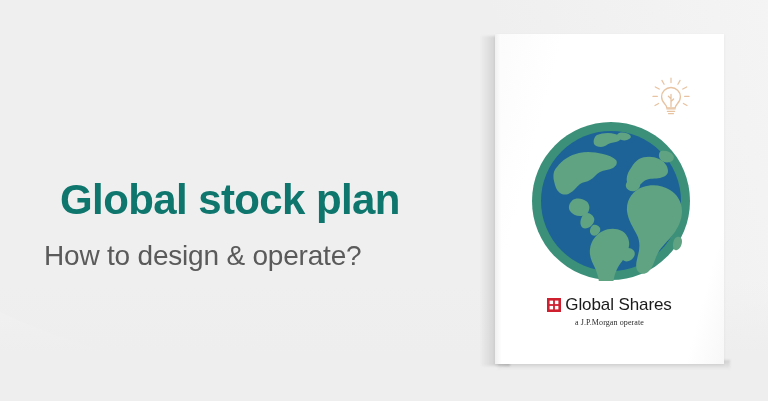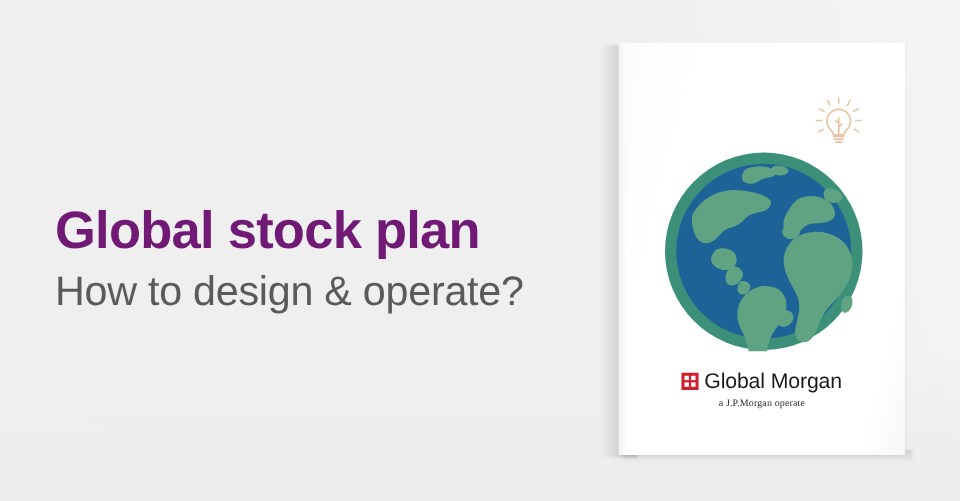--- a/index.html
+++ b/index.html
@@ -73,30 +73,30 @@
   }
 
   
   .headline-block {
     position: absolute;
     left: 44px;
     top: 160px;
     width: 420px;
   }
   .headline {
-    margin: 0;
+    margin: 16px;
     font-size: 42px;
     line-height: 48px;
     font-weight: 700;
-    color: #701a75;
+    color: #0f766e;
     letter-spacing: -0.6px;
   }
   .subhead {
     margin: 9px 0 0 0;
-    font-size: 33px;
+    font-size: 28px;
     line-height: 32px;
     font-weight: 400;
     color: #5a5a5a;
     letter-spacing: -0.2px;
   }
 
   
   .card-shadow {
     position: absolute;
     left: 480px;
@@ -259,19 +259,19 @@
 
     <div class="logo-lockup">
       <div class="logo-row">
         <svg class="logo-mark" viewBox="0 0 14 14">
           <rect x="0" y="0" width="14" height="14" fill="#cf2030"></rect>
           <rect x="2.6" y="2.6" width="3.5" height="3.5" fill="#ffffff"></rect>
           <rect x="7.9" y="2.6" width="3.5" height="3.5" fill="#ffffff"></rect>
           <rect x="2.6" y="7.9" width="3.5" height="3.5" fill="#ffffff"></rect>
           <rect x="7.9" y="7.9" width="3.5" height="3.5" fill="#ffffff"></rect>
         </svg>
-        <span class="logo-word">Global Morgan</span>
+        <span class="logo-word">Global Shares</span>
       </div>
       <div class="logo-tag">a J.P.Morgan operate</div>
     </div>
 
   </div>
 </div>
 
 </body></html>

